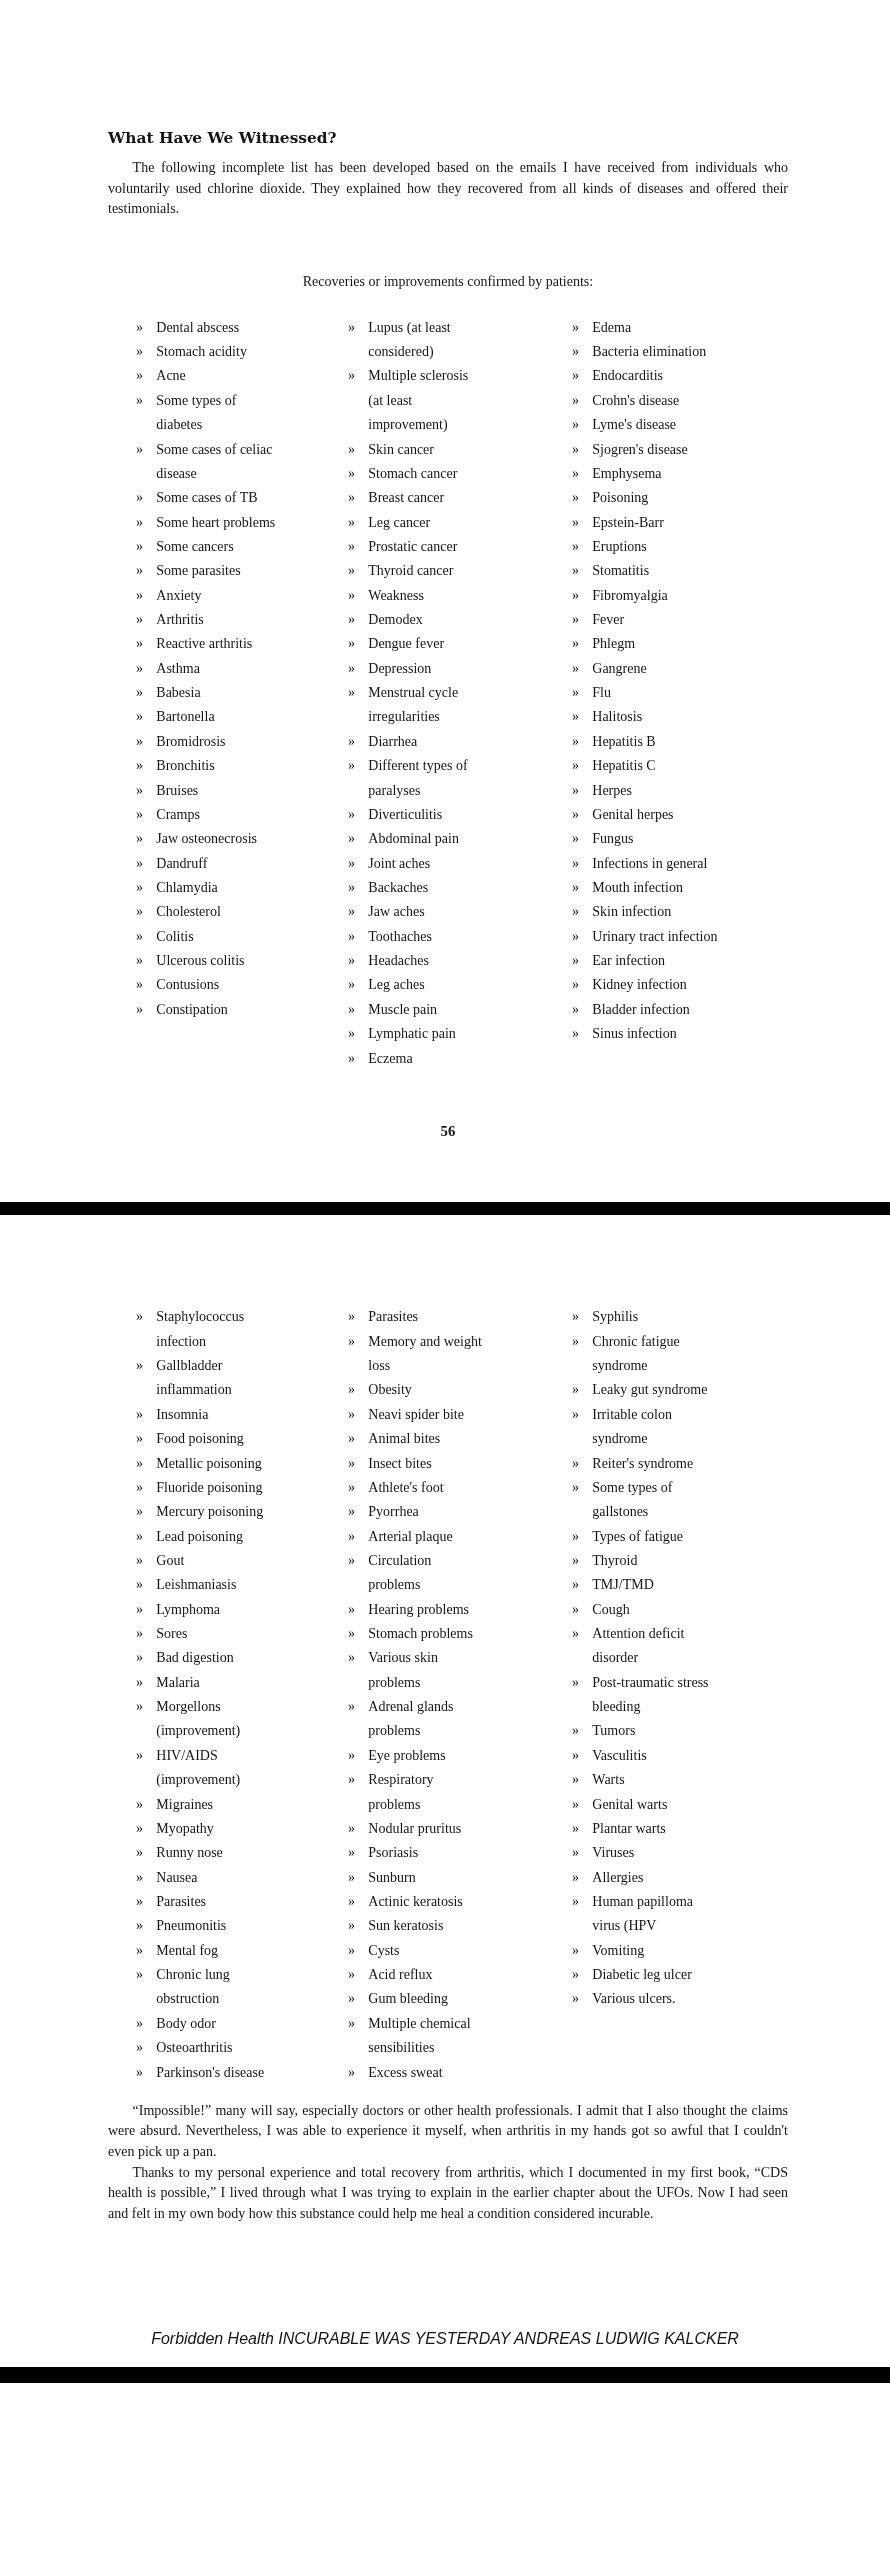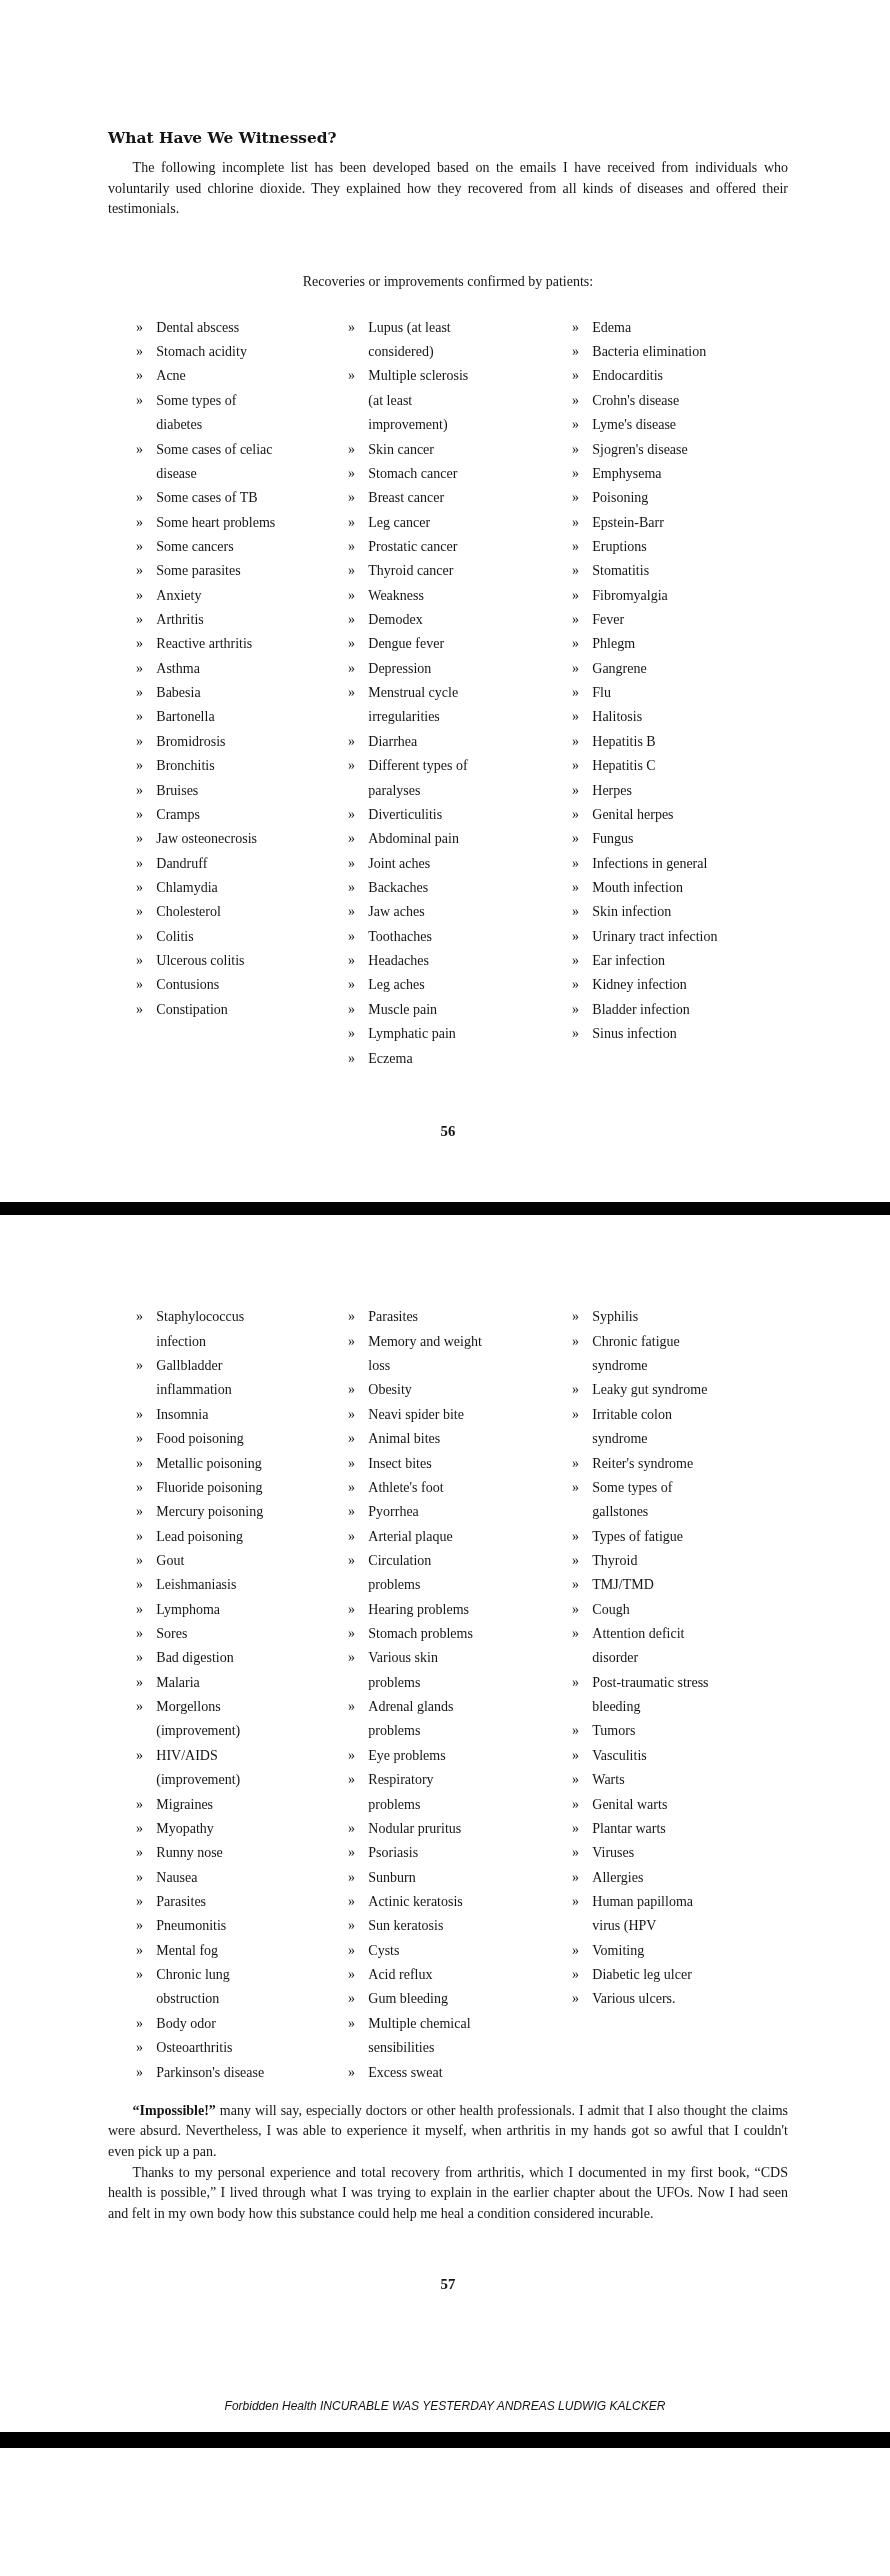--- a/index.html
+++ b/index.html
@@ -69,26 +69,26 @@
   }
   .page2 .cols { margin-top: 90px; }
   .bpara {
     font-size: 14px;
     line-height: 1.47;
     text-align: justify;
     text-indent: 24.6px;
     margin: 0;
   }
   .bpara.first { margin-top: 16px; }
-  .lead { font-weight: 700; }
+  .lead { font-weight: 400; }
   .book-footer {
     text-align: center;
     font-family: "Liberation Sans", sans-serif;
     font-style: italic;
-    font-size: 12px;
+    font-size: 16px;
     margin-top: 106px;
   }
   .bottombar {
     height: 16px;
     background: #000;
     margin-top: 18.5px;
     width: 890px;
   }
 </style>
 </head>
@@ -754,19 +754,18 @@
             <span class="tx">Diabetic leg ulcer</span>
           </div>
           <div class="li">
             <span class="mk">»</span>
             <span class="tx">Various ulcers.</span>
           </div>
         </div>
     </div>
     <p class="bpara first"><span class="lead">“Impossible!”</span><span> many will say, especially doctors or other health professionals. I admit that I also thought the claims were absurd. Nevertheless, I was able to experience it myself, when arthritis in my hands got so awful that I couldn't even pick up a pan.</span></p>
     <p class="bpara">Thanks to my personal experience and total recovery from arthritis, which I documented in my first book, “CDS health is possible,” I lived through what I was trying to explain in the earlier chapter about the UFOs. Now I had seen and felt in my own body how this substance could help me heal a condition considered incurable.</p>
-    <div class="pagenum">57</div>
   </div>
 </div>
 
 <div class="book-footer">Forbidden Health INCURABLE WAS YESTERDAY ANDREAS LUDWIG KALCKER</div>
 <div class="bottombar"></div>
 
 
 </body></html>

